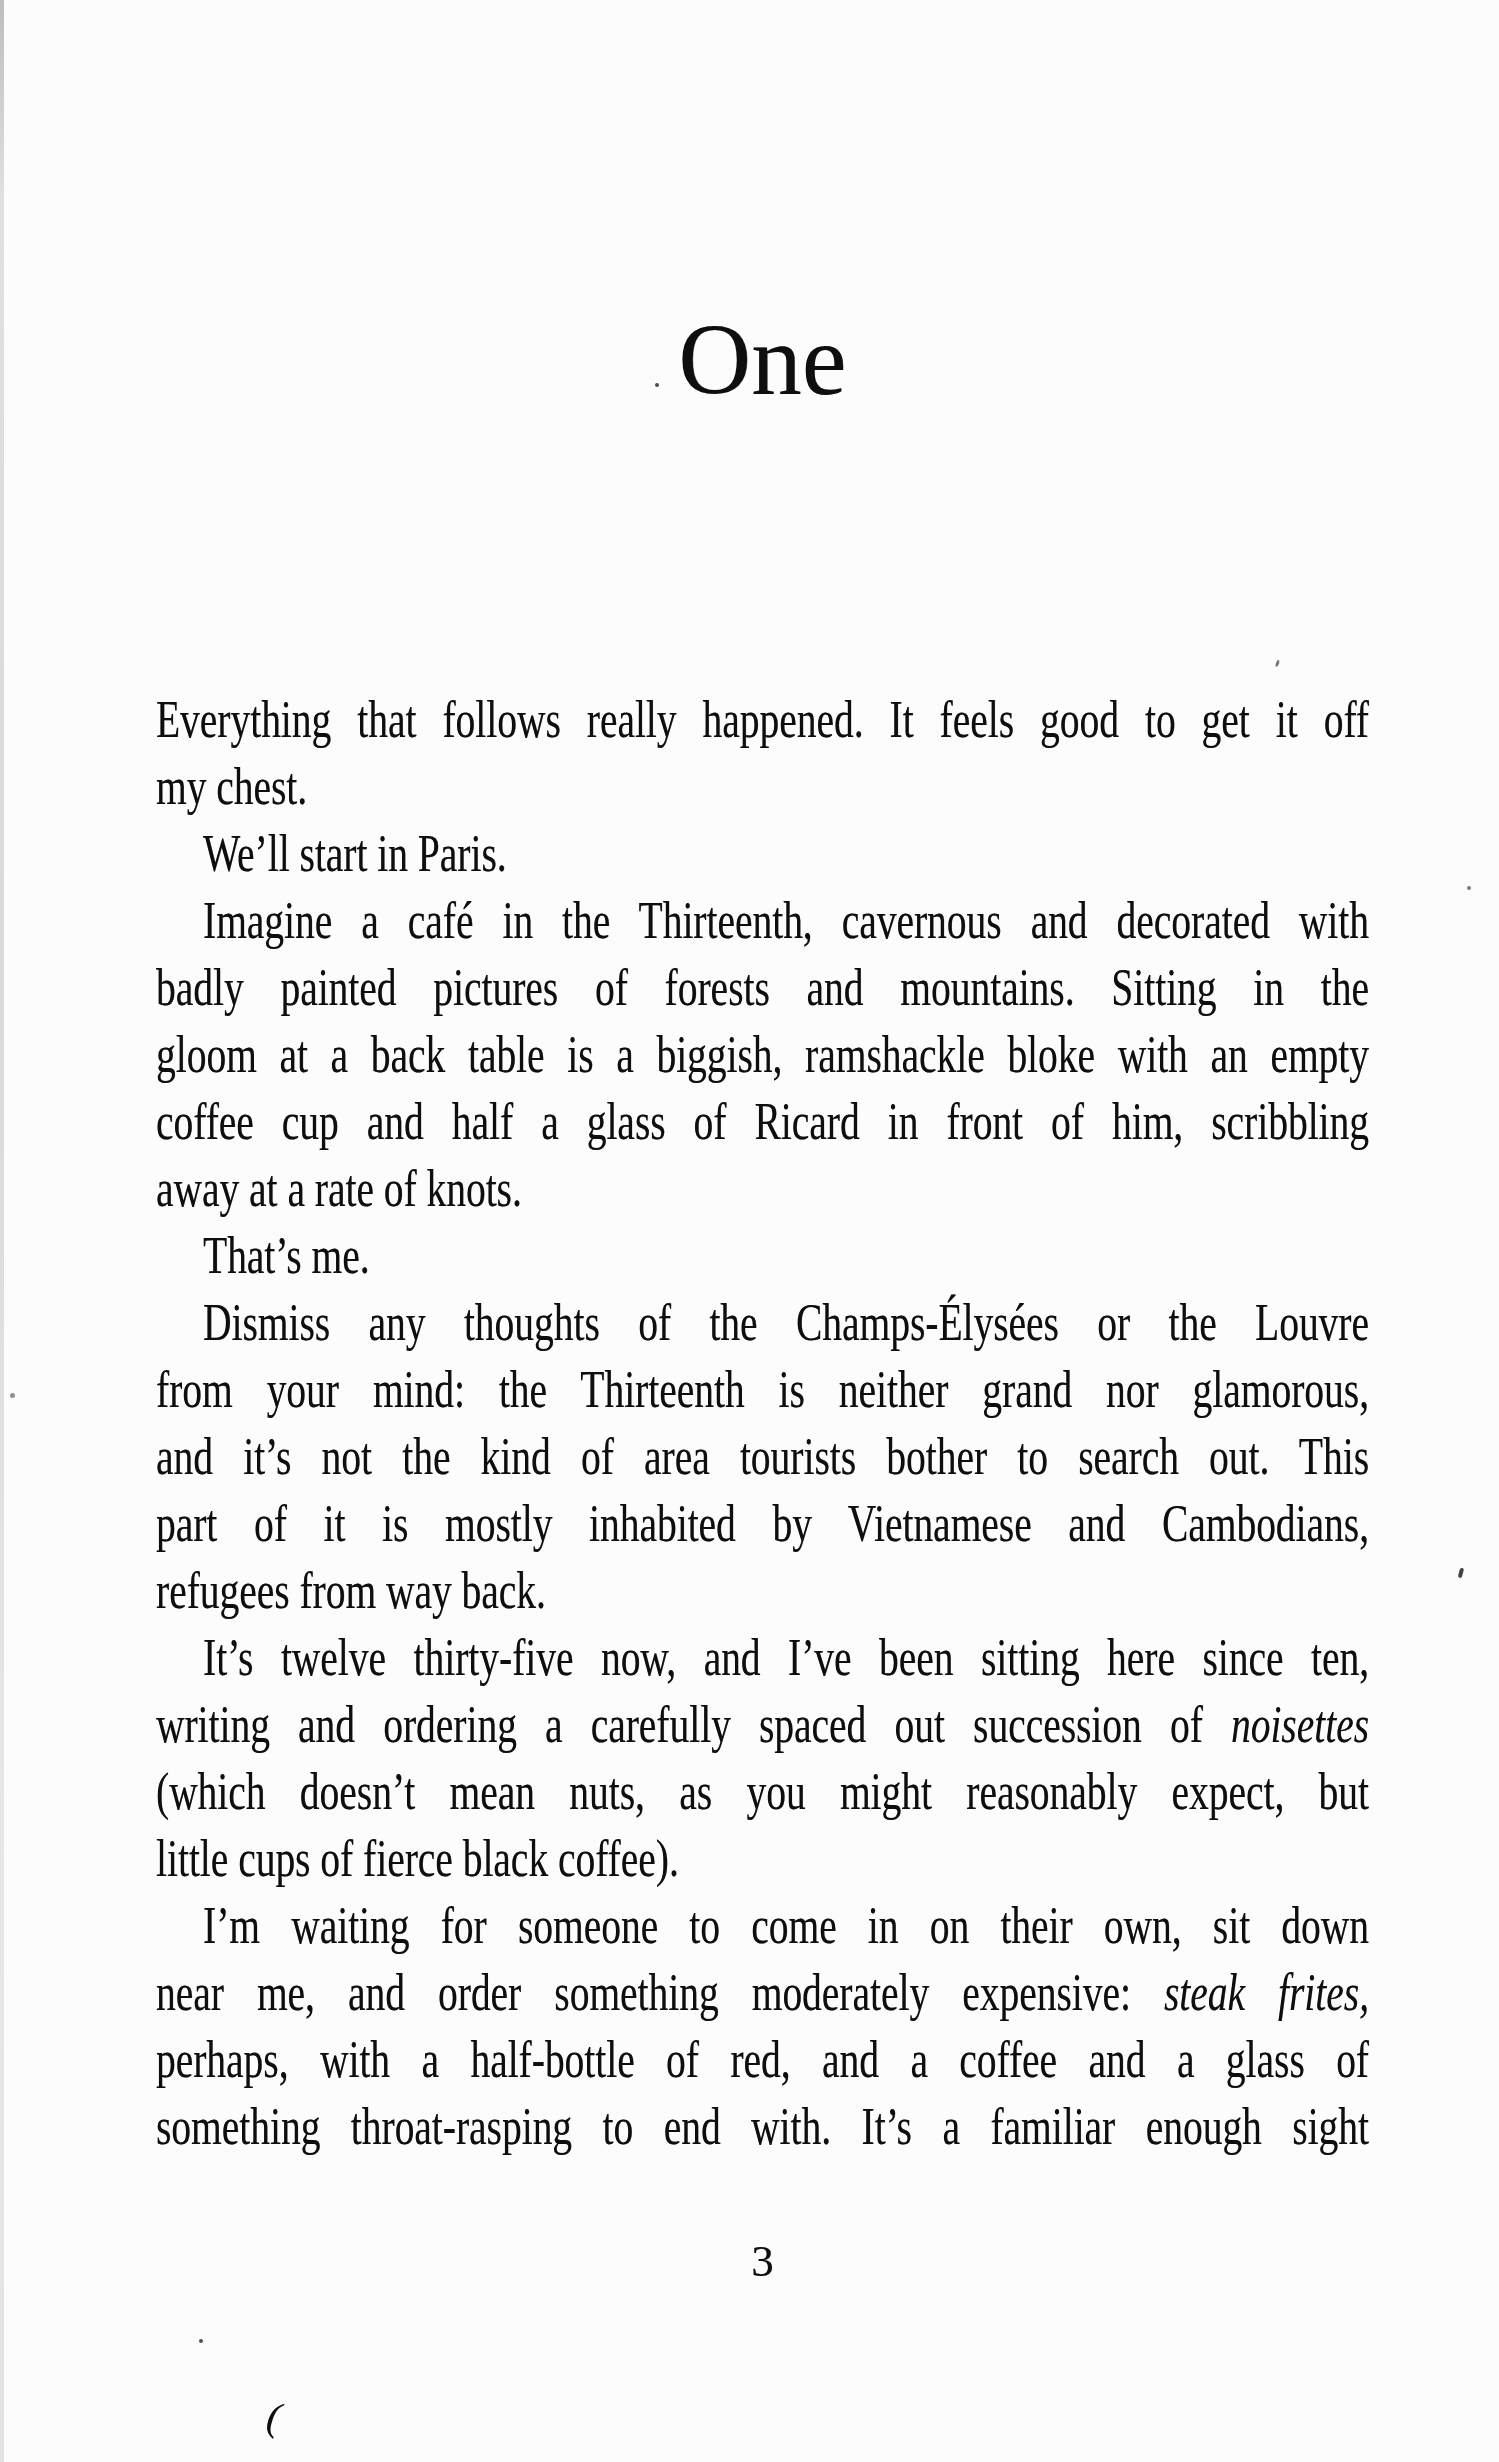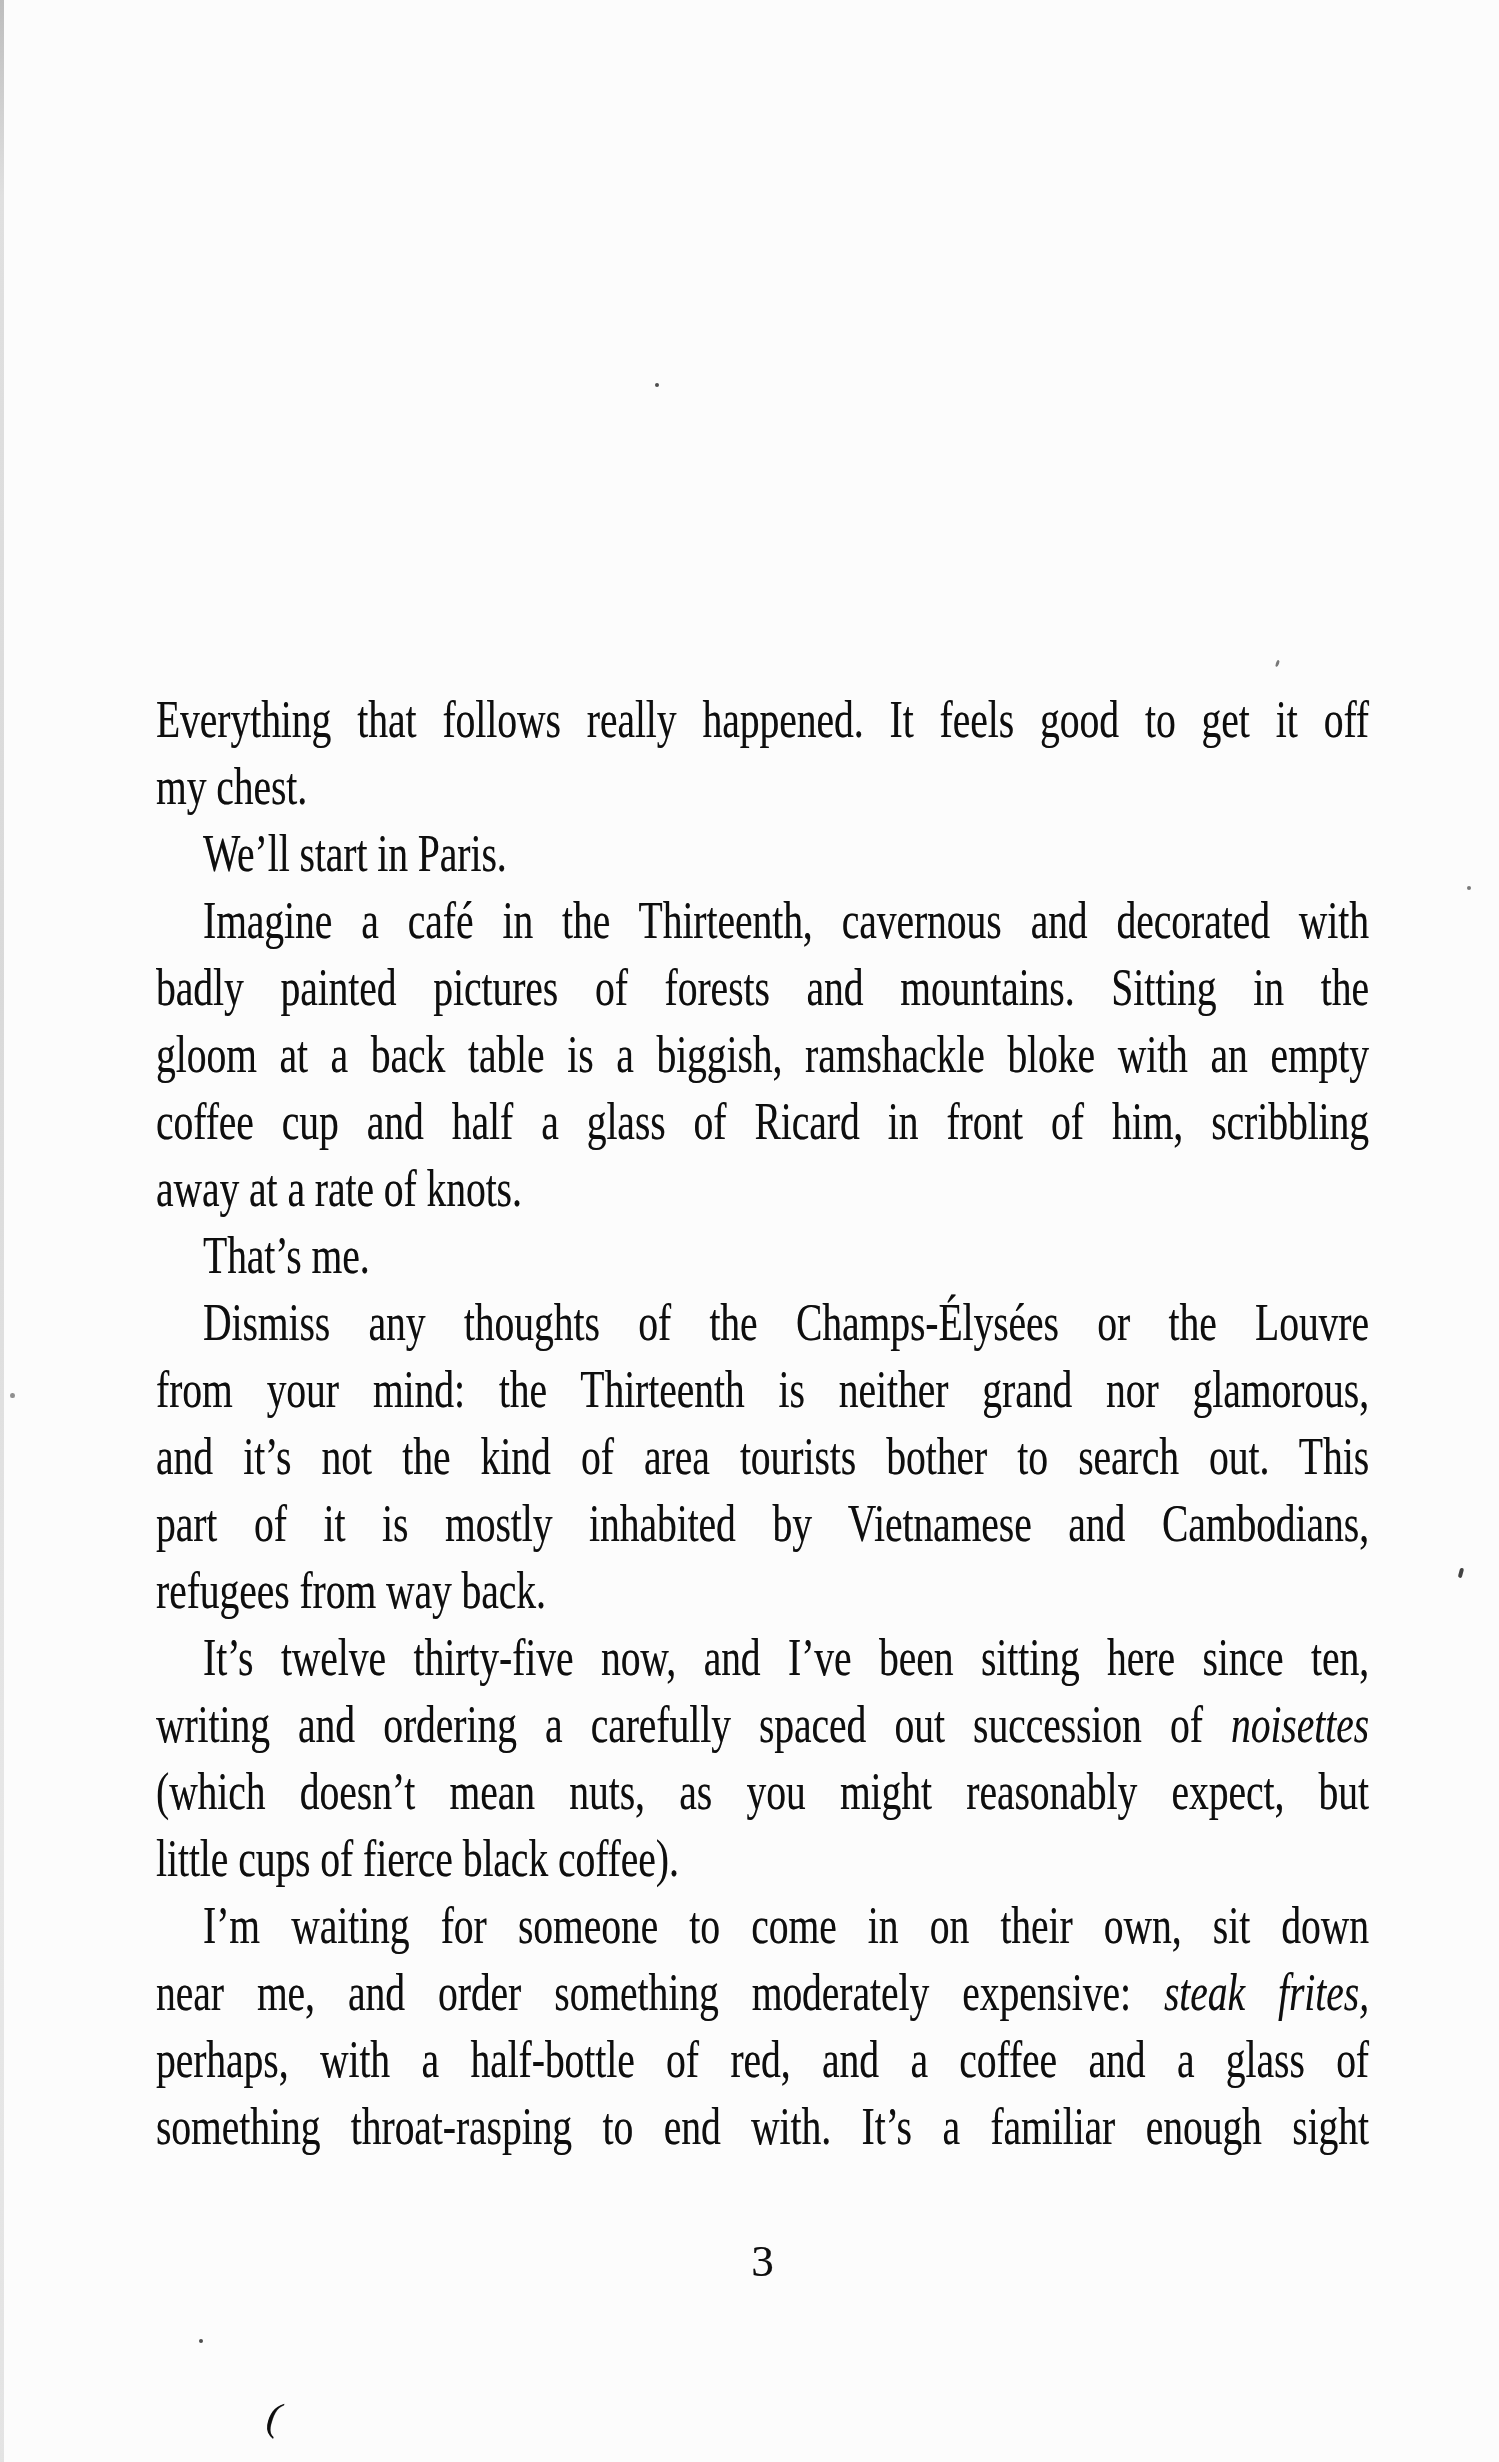--- a/index.html
+++ b/index.html
@@ -50,20 +50,21 @@
   .speck.s4 { left: 1276px; top: 660px;  width: 3.4px; height: 6.9px;  transform: rotate(20deg); opacity: .6; }
   .speck.s5 { left: 1467px; top: 886px; width: 4.3px; height: 4.3px;  opacity: .6; }
   .speck.s6 { left: 199px;  top: 2339px; width: 4.3px; height: 4.3px;  opacity: .8; }
 </style>
 </head>
 <body>
 
 <div class="page">
   <div class="edge-strip"></div>
 
+  <h1 class="title">One</h1>
 
   <div class="body-text">
       <div class="line"><span>Everything that follows really happened. It feels good to get it off</span></div>
       <div class="line short"><span>my chest.</span></div>
       <div class="line indent short"><span>We’ll start in Paris.</span></div>
       <div class="line indent"><span>Imagine a café in the Thirteenth, cavernous and decorated with</span></div>
       <div class="line"><span>badly painted pictures of forests and mountains. Sitting in the</span></div>
       <div class="line"><span>gloom at a back table is a biggish, ramshackle bloke with an empty</span></div>
       <div class="line"><span>coffee cup and half a glass of Ricard in front of him, scribbling</span></div>
       <div class="line short"><span>away at a rate of knots.</span></div>

